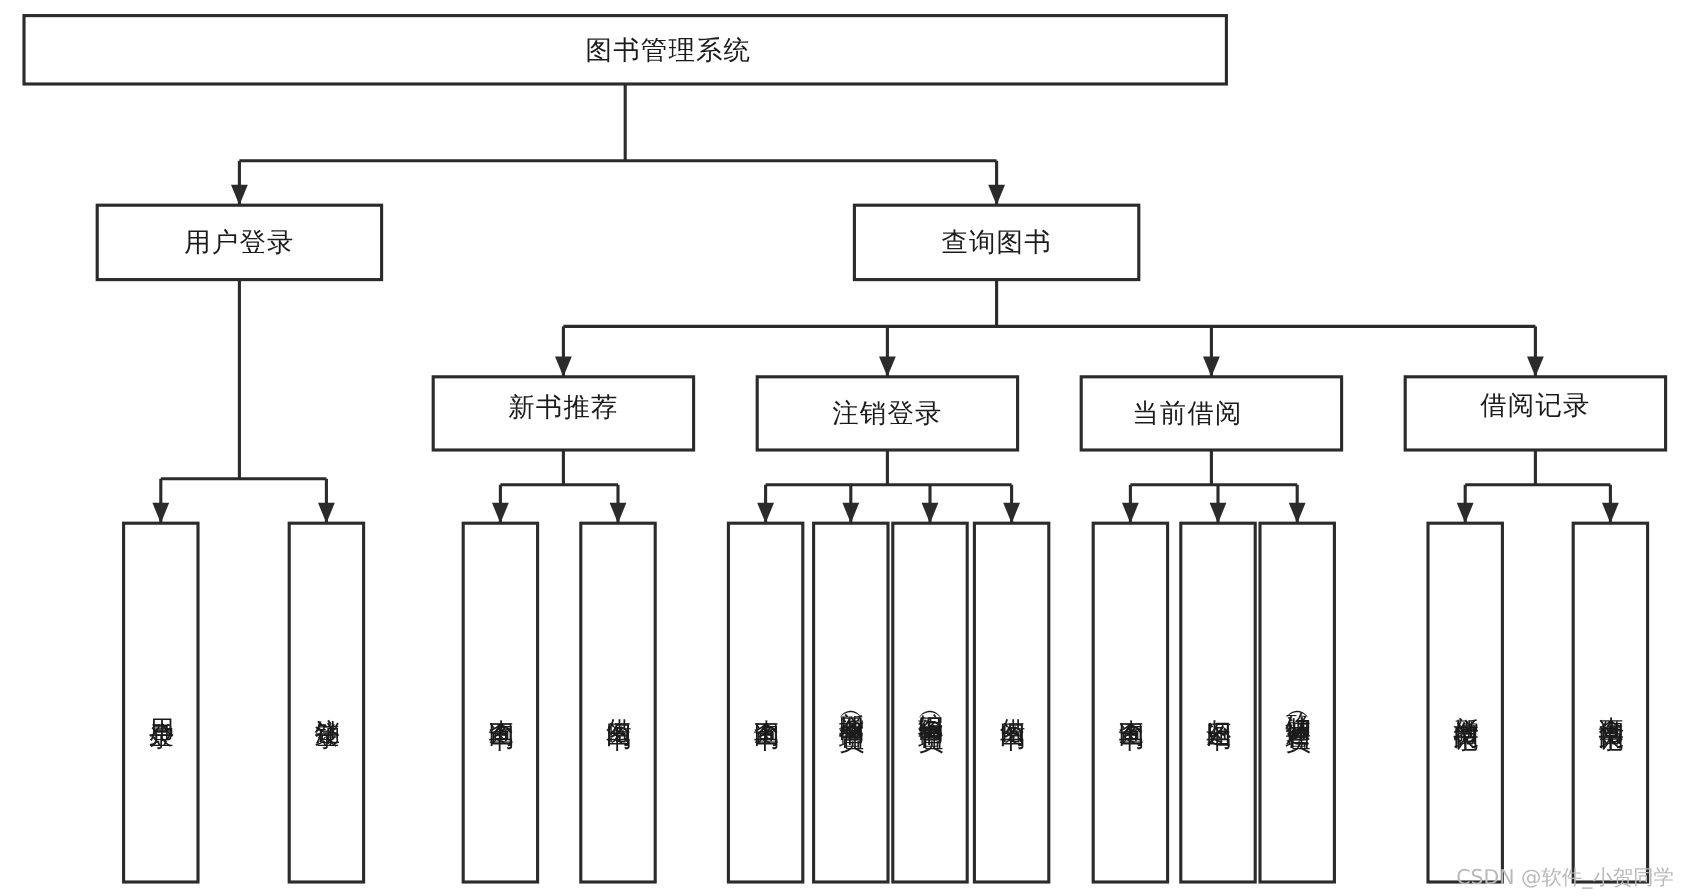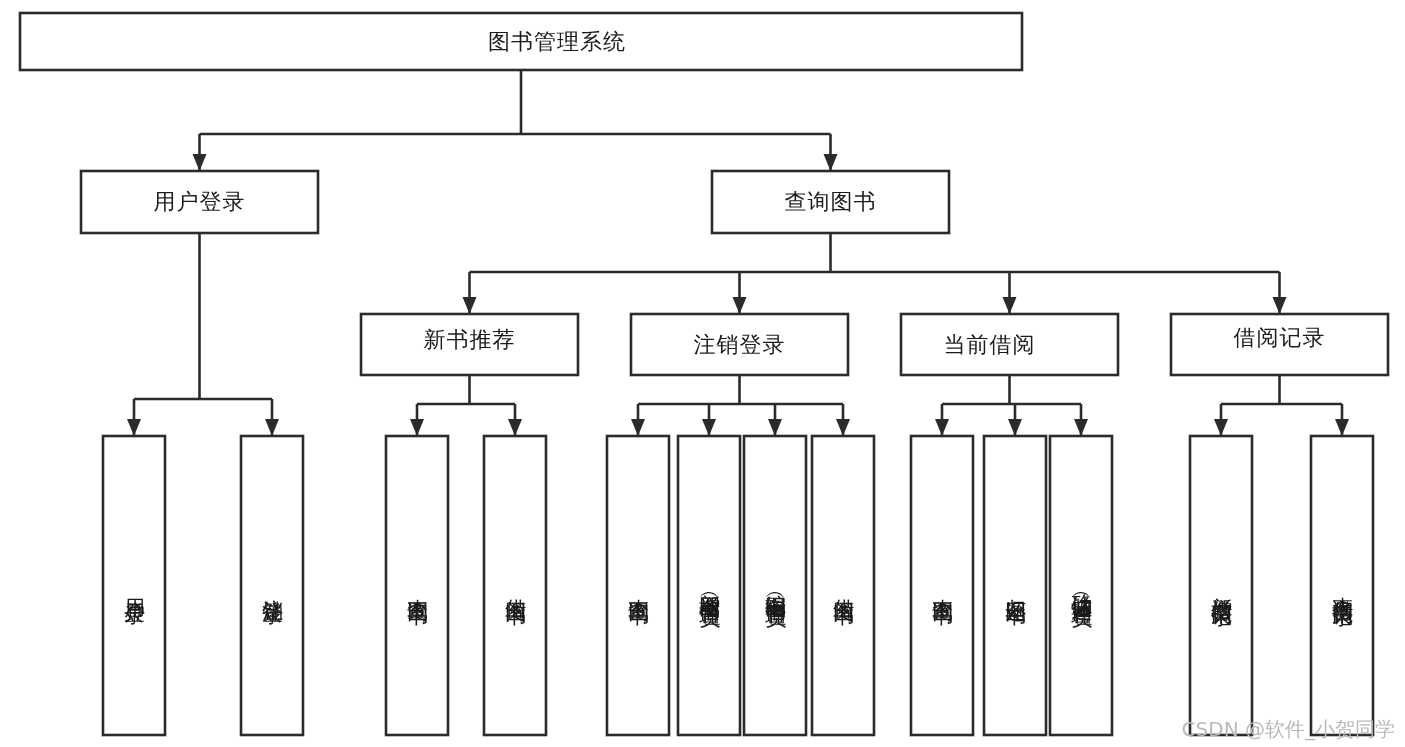--- a/index.html
+++ b/index.html
@@ -72,21 +72,21 @@
     font-size: 22px;
     color: #1b1b1b;
     white-space: nowrap;
     letter-spacing: 1px;
   }
   #watermark {
     position: absolute;
     right: 10px;
     bottom: 4px;
     font-family: "DejaVu Sans", "Liberation Sans", sans-serif;
-    font-size: 20px;
+    font-size: 17px;
     color: #b9b9b9;
     white-space: nowrap;
     pointer-events: none;
   }
 </style>
 </head>
 <body>
 
 <div id="diagram-root">
 

